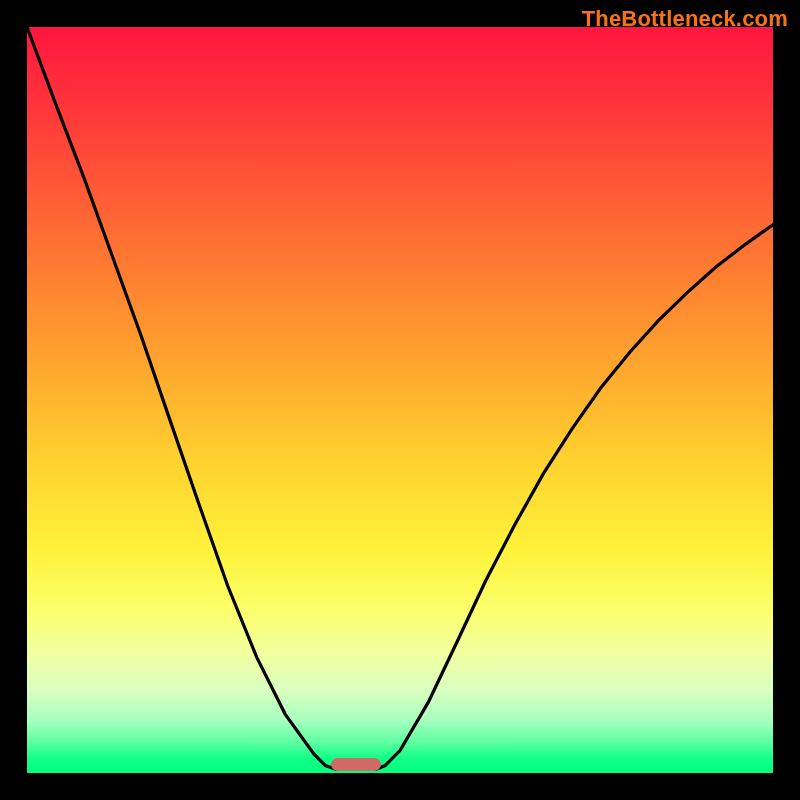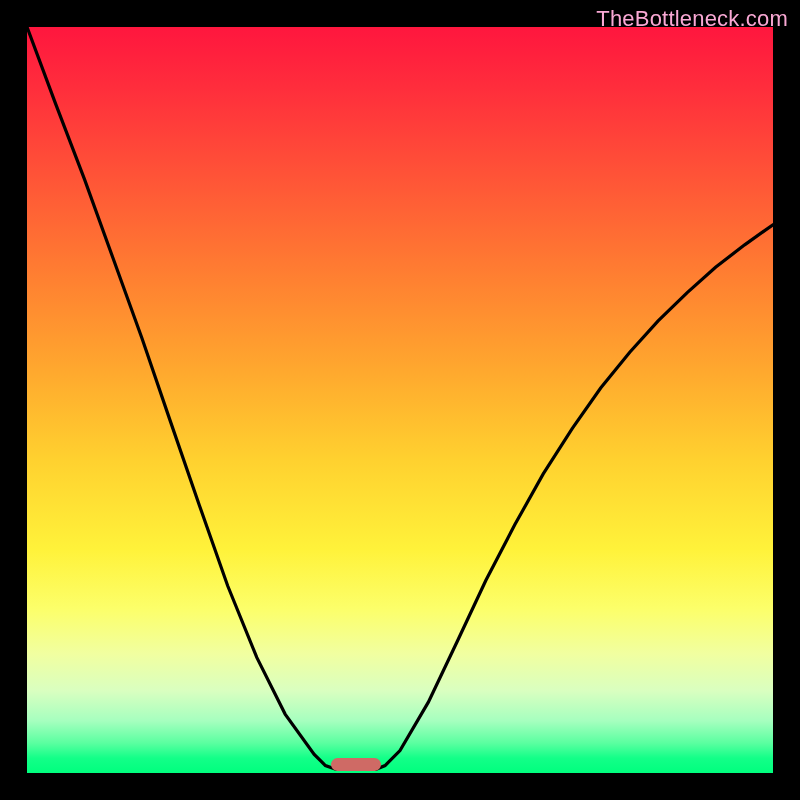--- a/index.html
+++ b/index.html
@@ -7,24 +7,24 @@
   .outer {
     width: 800px;
     height: 800px;
     background: #000;
     position: relative;
   }
   .watermark {
     position: absolute;
     top: 6px;
     right: 12px;
-    color: #f9a8d4;
+    color: #f97316;
     font-family: Arial, Helvetica, sans-serif;
     font-size: 22px;
-    font-weight: 400;
+    font-weight: 700;
     letter-spacing: 0.2px;
   }
   .plot {
     position: absolute;
     left: 27px;
     top: 27px;
     width: 746px;
     height: 746px;
     
     background: linear-gradient(to bottom,

